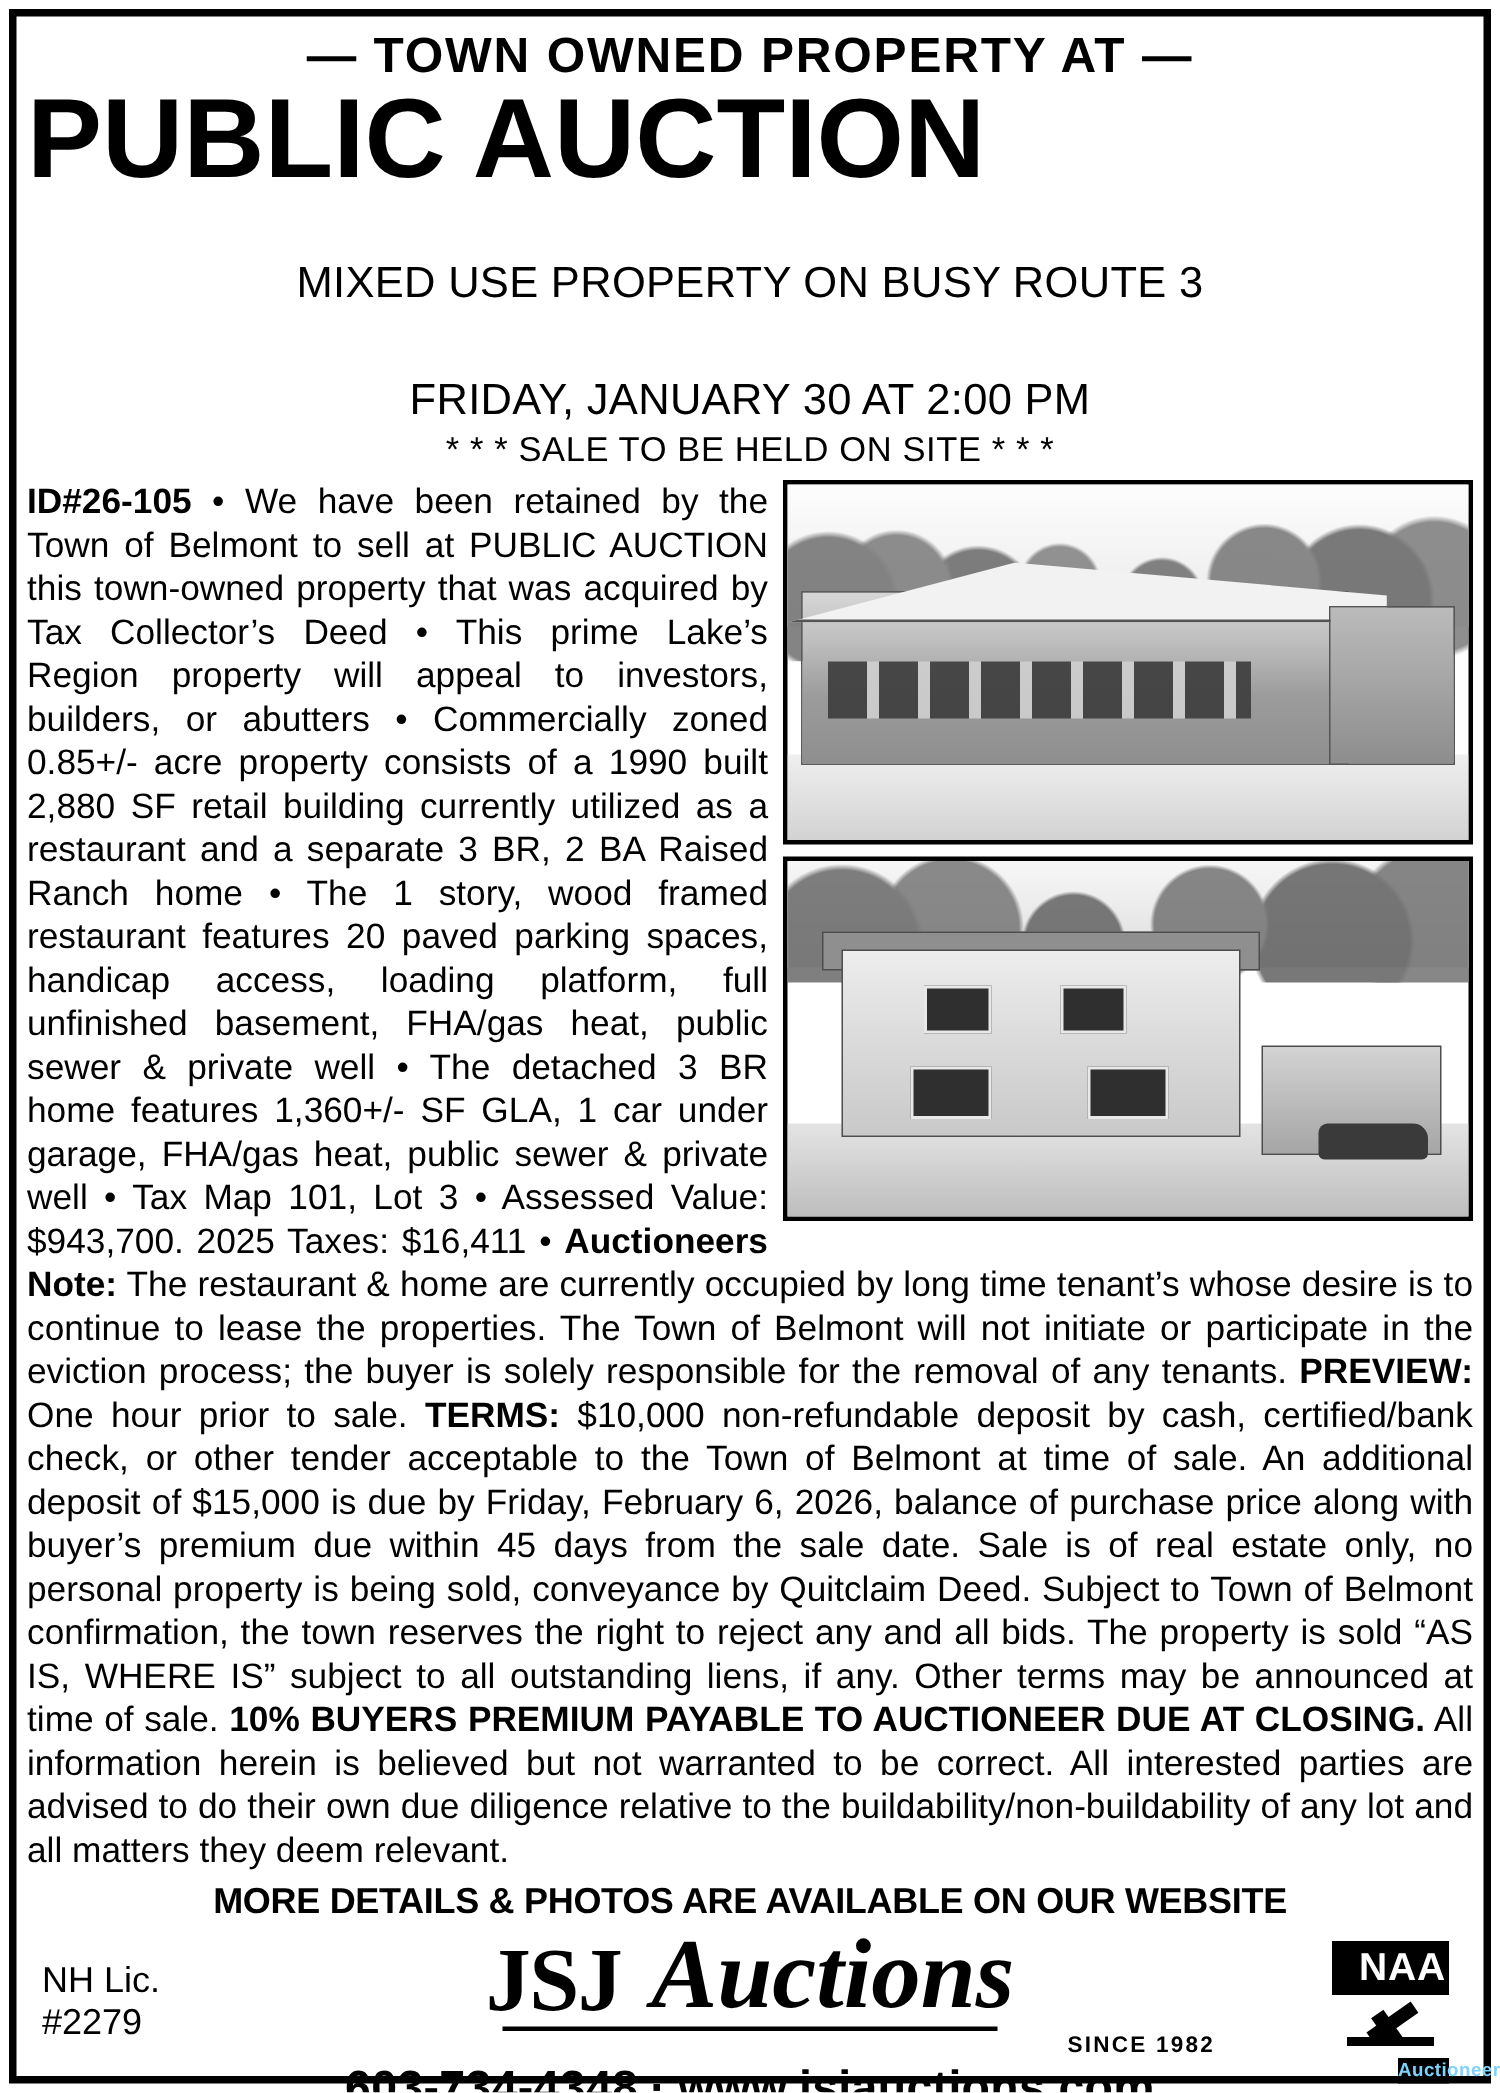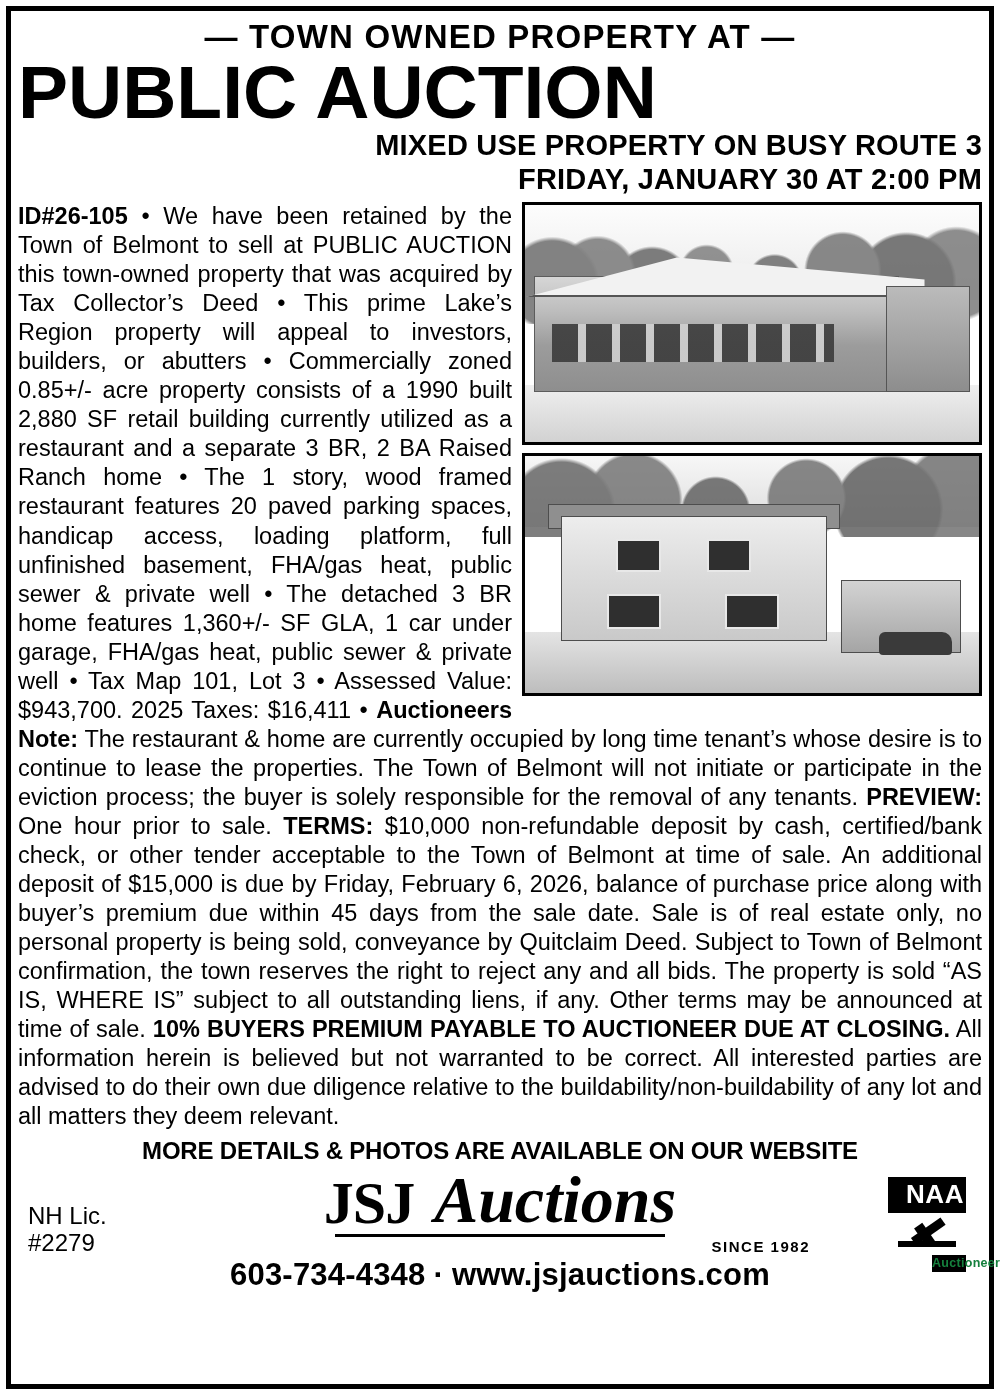--- a/index.html
+++ b/index.html
@@ -48,25 +48,26 @@
   }
   .hdr-auction {
     text-align: left;
     font-weight: bold;
     font-size: 75px;
     letter-spacing: 0px;
     line-height: 0.95;
     margin-top: 2px;
   }
   .hdr-line {
-    text-align: right;
-    font-weight: bold;
+    text-align: center;
+    font-weight: normal;
     font-size: 29px;
     line-height: 1.18;
     letter-spacing: 0.2px;
+    margin-top: 44px;
   }
   .hdr-line.l3 {
     font-size: 30px;
   }
   .hdr-onsite {
     text-align: center;
     font-size: 23px;
     line-height: 1.2;
     margin-top: 2px;
     letter-spacing: 0.4px;
@@ -111,21 +112,21 @@
 
   
   .footer {
     position: relative;
     margin-top: 4px;
     height: 120px;
   }
   .nhlic {
     position: absolute;
     left: 10px;
-    top: 33px;
+    top: 21px;
     font-size: 24px;
     line-height: 1.15;
   }
   .logo {
     position: absolute;
     left: 50%;
     transform: translateX(-50%);
     top: 0;
     text-align: center;
     width: 620px;
@@ -191,21 +192,21 @@
   }
   .naa-gavel {
     height: 40px;
     position: relative;
     margin-top: 2px;
   }
   .naa-label {
     font-size: 12.5px;
     font-weight: bold;
     background: #000;
-    color: #15803d;
+    color: #7dd3fc;
     letter-spacing: 0.3px;
     padding: 1px 0 2px 0;
     margin-left: 44px;
   }
 
   
   .ph1-sky {
     position: absolute; left:0; top:0; width:100%; height:40%;
     background: linear-gradient(180deg,#fdfdfd 0%,#e9e9e9 100%);
   }
@@ -293,20 +294,21 @@
 <body>
 
 <div class="page">
   <div class="border-outer"></div>
   <div class="content">
 
     <div class="hdr-town">— TOWN OWNED PROPERTY AT —</div>
     <div class="hdr-auction">PUBLIC AUCTION</div>
     <div class="hdr-line l1">MIXED USE PROPERTY ON BUSY ROUTE 3</div>
     <div class="hdr-line l2">FRIDAY, JANUARY 30 AT 2:00 PM</div>
+    <div class="hdr-onsite">* * * SALE TO BE HELD ON SITE * * *</div>
 
     <div class="body-wrap">
       <div class="photos">
         <div class="photo p1">
           <div class="ph1-sky"></div>
           <div class="ph1-trees"></div>
           <div class="ph1-ground"></div>
           <div class="ph1-bldg"></div>
           <div class="ph1-roof"></div>
           <div class="ph1-windows"></div>

